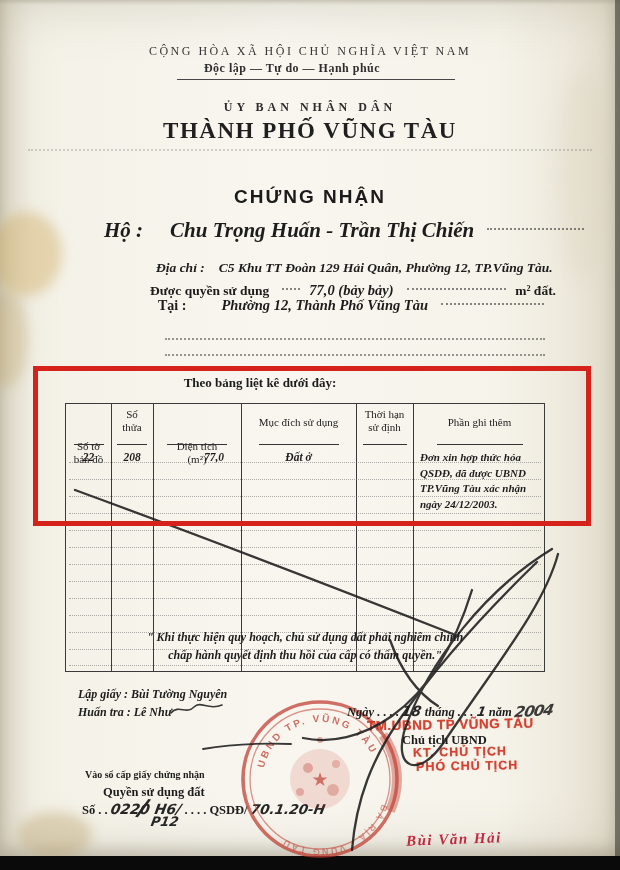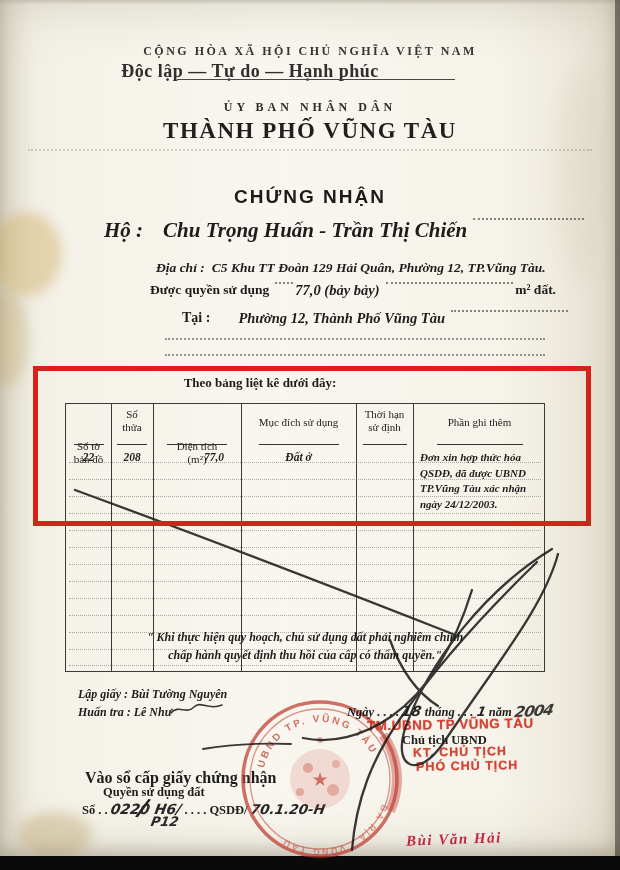--- a/index.html
+++ b/index.html
@@ -12,21 +12,21 @@
     box-shadow: inset 0 0 55px rgba(120,110,80,.28), inset 0 -8px 14px rgba(90,80,55,.25);}
   .stain{position:absolute;border-radius:50%;filter:blur(6px);}
   .abs{position:absolute;}
   .ctr{text-align:center;}
   .sans{font-family:"Liberation Sans", sans-serif;}
   .bi{font-weight:bold;font-style:italic;}
   .hand{font-family:"DejaVu Sans", sans-serif;font-style:italic;font-weight:bold;
         display:inline-block;transform:skewX(-10deg);color:#262626;}
   .leader{flex:1 1 auto;border-bottom:2px dotted rgba(70,70,70,.65);margin:0 2px 3px 6px;min-width:8px;}
   .dotline{position:absolute;border-bottom:2px dotted rgba(70,70,70,.55);height:0;}
-  .row{display:flex;align-items:flex-start;}
+  .row{display:flex;align-items:center;gap:7px;}
   
   .tbl{position:absolute;left:65px;top:403px;width:480px;height:269px;border:1.6px solid #3a3a3a;box-sizing:border-box;}
   .colsep{position:absolute;top:0;bottom:0;width:0;border-left:1.4px solid #3a3a3a;}
   .hcell{position:absolute;top:4px;text-align:center;font-size:11px;line-height:13px;color:#222;}
   .hu{position:absolute;top:40px;border-bottom:1.4px solid #333;height:0;}
   .dcell{position:absolute;top:47px;text-align:center;font-size:11.5px;}
   .dotrow{position:absolute;left:3px;right:3px;border-bottom:1.6px dotted rgba(95,95,95,.5);height:0;}
   .note{position:absolute;left:354px;width:122px;top:46px;font-size:11px;line-height:15.5px;text-align:left;}
   .redbox{position:absolute;left:33px;top:366px;width:548px;height:150px;border:5px solid #d5231b;z-index:9;}
   .overlay-red{color:#d0301f;font-family:"Liberation Sans", sans-serif;font-weight:bold;
@@ -37,22 +37,22 @@
 <body>
 
 <div class="page">
   <div class="paper"></div>
 
   <div class="stain" style="left:-10px;top:212px;width:72px;height:84px;background:rgba(208,172,96,.42);"></div>
   <div class="stain" style="left:-14px;top:292px;width:42px;height:95px;background:rgba(192,162,96,.30);"></div>
   <div class="stain" style="left:18px;top:812px;width:74px;height:46px;background:rgba(175,145,82,.33);"></div>
   <div class="stain" style="left:556px;top:70px;width:54px;height:210px;background:rgba(214,204,178,.24);filter:blur(10px);"></div>
 
-  <div class="abs ctr" style="left:0;top:44px;width:620px;font-size:12px;font-weight:bold;letter-spacing:2.5px;color:#353535;">CỘNG HÒA XÃ HỘI CHỦ NGHĨA VIỆT NAM</div>
-  <div class="abs ctr" style="left:0;top:61px;width:500px;font-size:18px;font-weight:bold;letter-spacing:.5px;color:#2e2e2e;">Độc lập — Tự do — Hạnh phúc</div>
+  <div class="abs ctr" style="left:0;top:44px;width:620px;font-size:12px;font-weight:normal;letter-spacing:2.5px;color:#353535;">CỘNG HÒA XÃ HỘI CHỦ NGHĨA VIỆT NAM</div>
+  <div class="abs ctr" style="left:0;top:61px;width:500px;font-size:12px;font-weight:bold;letter-spacing:.5px;color:#2e2e2e;padding-left:42px;">Độc lập — Tự do — Hạnh phúc</div>
   <div class="abs" style="left:177px;top:79px;width:278px;border-bottom:1.6px solid #474747;"></div>
 
   <div class="abs ctr" style="left:0;top:100px;width:620px;font-size:12px;font-weight:bold;letter-spacing:4px;color:#2c2c2c;">ỦY BAN NHÂN DÂN</div>
   <div class="abs ctr" style="left:0;top:118px;width:620px;font-size:23px;font-weight:bold;letter-spacing:1.5px;color:#1f1f1f;">THÀNH PHỐ VŨNG TÀU</div>
   <div class="dotline" style="left:28px;top:149px;width:564px;opacity:.4;"></div>
 
   <div class="abs ctr sans" style="left:0;top:186px;width:620px;font-size:19px;font-weight:bold;letter-spacing:2px;color:#1b1b1b;">CHỨNG NHẬN</div>
 
   <div class="abs row" style="left:104px;top:218px;width:482px;">
     <span class="bi" style="font-size:21px;white-space:nowrap;">Hộ :</span>
@@ -66,21 +66,21 @@
   </div>
 
   <div class="abs row" style="left:150px;top:282px;width:406px;">
     <span style="font-size:13.5px;font-weight:bold;white-space:nowrap;">Được quyền sử dụng</span>
     <span class="leader" style="max-width:18px;"></span>
     <span class="bi" style="font-size:14.5px;white-space:nowrap;">77,0 (bảy bảy)</span>
     <span class="leader"></span>
     <span style="font-size:13.5px;font-weight:bold;white-space:nowrap;">m² đất.</span>
   </div>
 
-  <div class="abs row" style="left:158px;top:310px;width:388px;margin-left:24px;">
+  <div class="abs row" style="left:158px;top:297px;width:388px;">
     <span style="font-size:14px;font-weight:bold;white-space:nowrap;">Tại :</span>
     <span class="bi" style="font-size:14.5px;white-space:nowrap;margin-left:28px;">Phường 12, Thành Phố Vũng Tàu</span>
     <span class="leader"></span>
   </div>
   <div class="dotline" style="left:165px;top:338px;width:380px;"></div>
   <div class="dotline" style="left:165px;top:354px;width:380px;"></div>
 
   <div class="abs ctr" style="left:120px;top:375px;width:280px;font-size:13px;font-weight:bold;">Theo bảng liệt kê dưới đây:</div>
 
   <div class="tbl">
@@ -166,21 +166,21 @@
     <span class="hand" style="font-size:13px;">1</span>
     <span>năm</span>
     <span class="hand" style="font-size:15px;transform:skewX(-14deg) rotate(-4deg);letter-spacing:-1px;opacity:.9;">2004</span>
   </div>
 
   <div class="abs overlay-red" style="left:367px;top:717px;font-size:13.5px;letter-spacing:.5px;transform:rotate(-1deg);z-index:6;">TM.UBND TP VŨNG TÀU</div>
   <div class="abs" style="left:402px;top:733px;font-size:12.5px;font-weight:bold;z-index:6;">Chủ  tịch  UBND</div>
   <div class="abs overlay-red" style="left:413px;top:745px;font-size:12.5px;letter-spacing:1px;transform:rotate(-1deg);z-index:6;">KT. CHỦ TỊCH</div>
   <div class="abs overlay-red" style="left:416px;top:759px;font-size:12.5px;letter-spacing:1px;transform:rotate(-1deg);z-index:6;">PHÓ CHỦ TỊCH</div>
 
-  <div class="abs" style="left:85px;top:769px;font-size:16px;font-weight:bold;">Vào sổ cấp giấy chứng nhận</div>
+  <div class="abs" style="left:85px;top:769px;font-size:10px;font-weight:bold;">Vào sổ cấp giấy chứng nhận</div>
   <div class="abs" style="left:103px;top:785px;font-size:12.5px;font-weight:bold;">Quyền sử dụng đất</div>
   <div class="abs" style="left:82px;top:801px;font-size:12.5px;font-weight:bold;white-space:nowrap;">
     <span>Số . .</span>
     <span class="hand" style="font-size:14px;">0220 H6/</span>
     <span>. . . . QSDĐ/</span>
     <span class="hand" style="font-size:13.5px;">70.1.20-H</span>
   </div>
   <div class="abs hand" style="left:139px;top:794px;font-size:24px;transform:rotate(10deg);">/</div>
   <div class="abs hand" style="left:151px;top:814px;font-size:13px;">P12</div>
 

